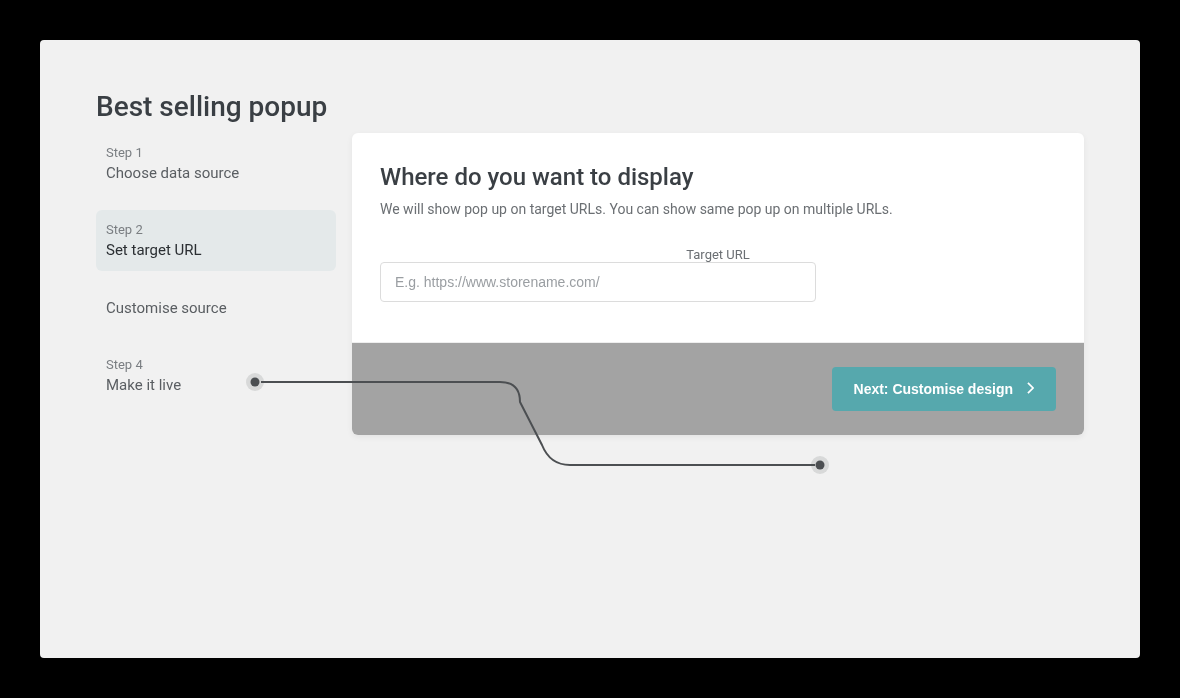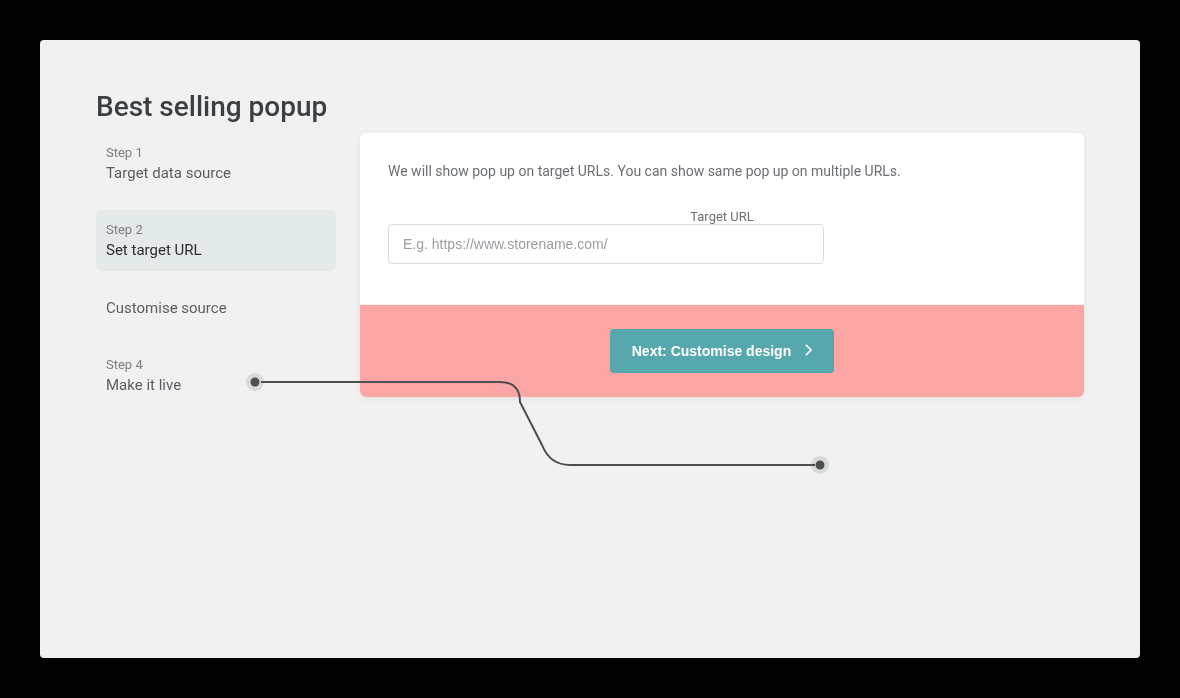--- a/index.html
+++ b/index.html
@@ -36,21 +36,21 @@
     }
     
     .page-subtitle {
       font-size: 14px;
       color: #6b6f73;
       margin-bottom: 38px;
     }
     
     .layout {
       display: flex;
-      gap: 24px;
+      gap: 16px;
       align-items: flex-start;
     }
     
     .steps-sidebar {
       width: 240px;
       flex-shrink: 0;
     }
     
     .step {
       padding: 12px 10px;
@@ -118,25 +118,25 @@
       border-radius: 4px;
       color: #333;
       outline: none;
     }
     
     .text-input::placeholder {
       color: #9a9ea2;
     }
     
     .card-footer {
-      background: #fca5a5;
+      background: #a3a3a3;
       border-top: 1px solid #eee;
       padding: 24px 28px;
       display: flex;
-      justify-content: center;
+      justify-content: flex-end;
     }
     
     .btn-primary {
       background: #56a8ad;
       color: #fff;
       border: none;
       border-radius: 4px;
       padding: 14px 22px;
       font-size: 14px;
       font-weight: 600;
@@ -181,41 +181,42 @@
 <div class="page-container">
 
   <h1 class="page-title">Best selling popup</h1>
 
   <div class="layout">
 
     <div class="steps-sidebar">
 
       <div class="step">
         <div class="step-label">Step 1</div>
-        <div class="step-title">Target data source</div>
+        <div class="step-title">Choose data source</div>
       </div>
 
       <div class="step active">
         <div class="step-label">Step 2</div>
         <div class="step-title">Set target URL</div>
       </div>
 
       <div class="step">
         <div class="step-title">Customise source</div>
       </div>
 
       <div class="step">
         <div class="step-label">Step 4</div>
         <div class="step-title">Make it live</div>
       </div>
 
     </div>
 
     <div class="content-card">
       <div class="card-body">
+        <h2 class="card-title">Where do you want to display</h2>
         <p class="card-desc">We will show pop up on target URLs. You can show same pop up on multiple URLs.</p>
         <label class="field-label">Target URL</label>
         <input type="text" class="text-input" placeholder="E.g. https://www.storename.com/" style="">
       </div>
       <div class="card-footer">
         <button class="btn-primary">
           <span>Next: Customise design</span>
           <span>
             <svg viewBox="0 0 8 14">
                 <path d="M1 1 L7 7 L1 13"></path>

